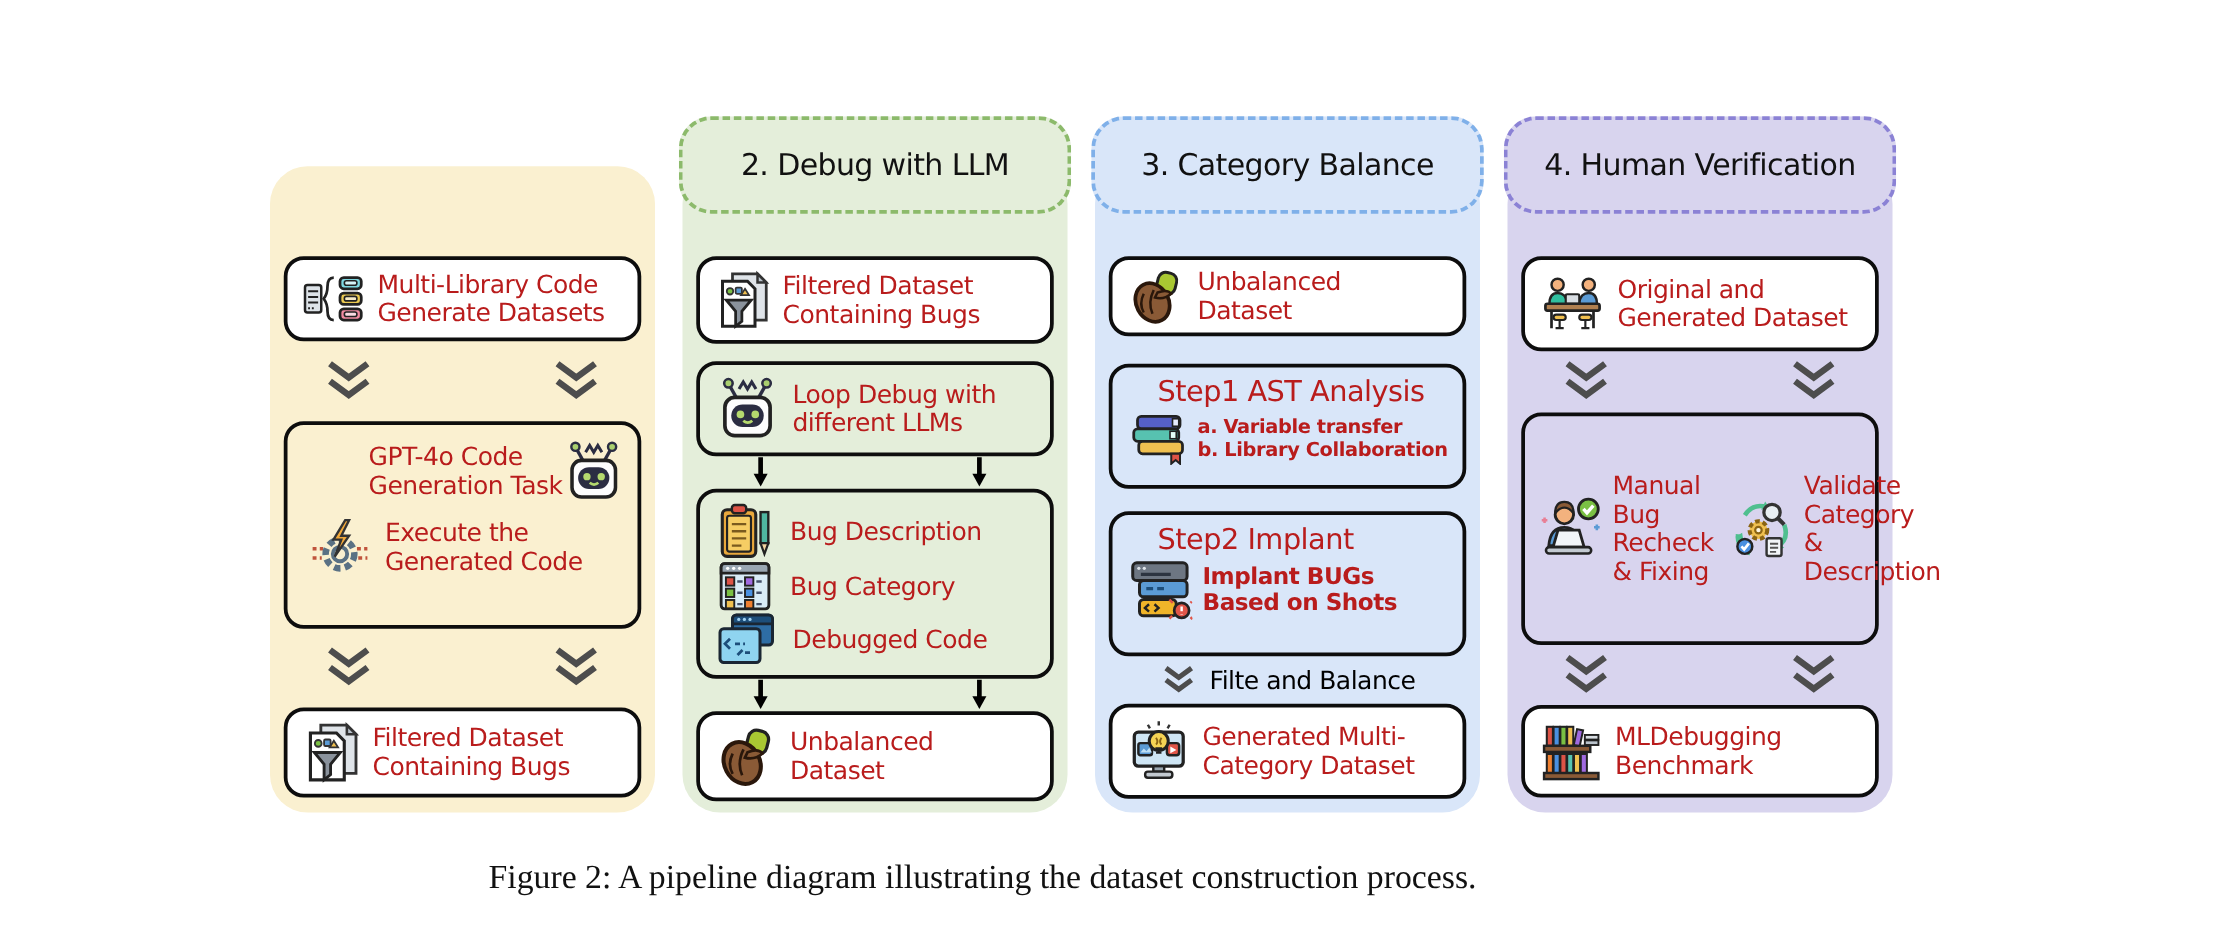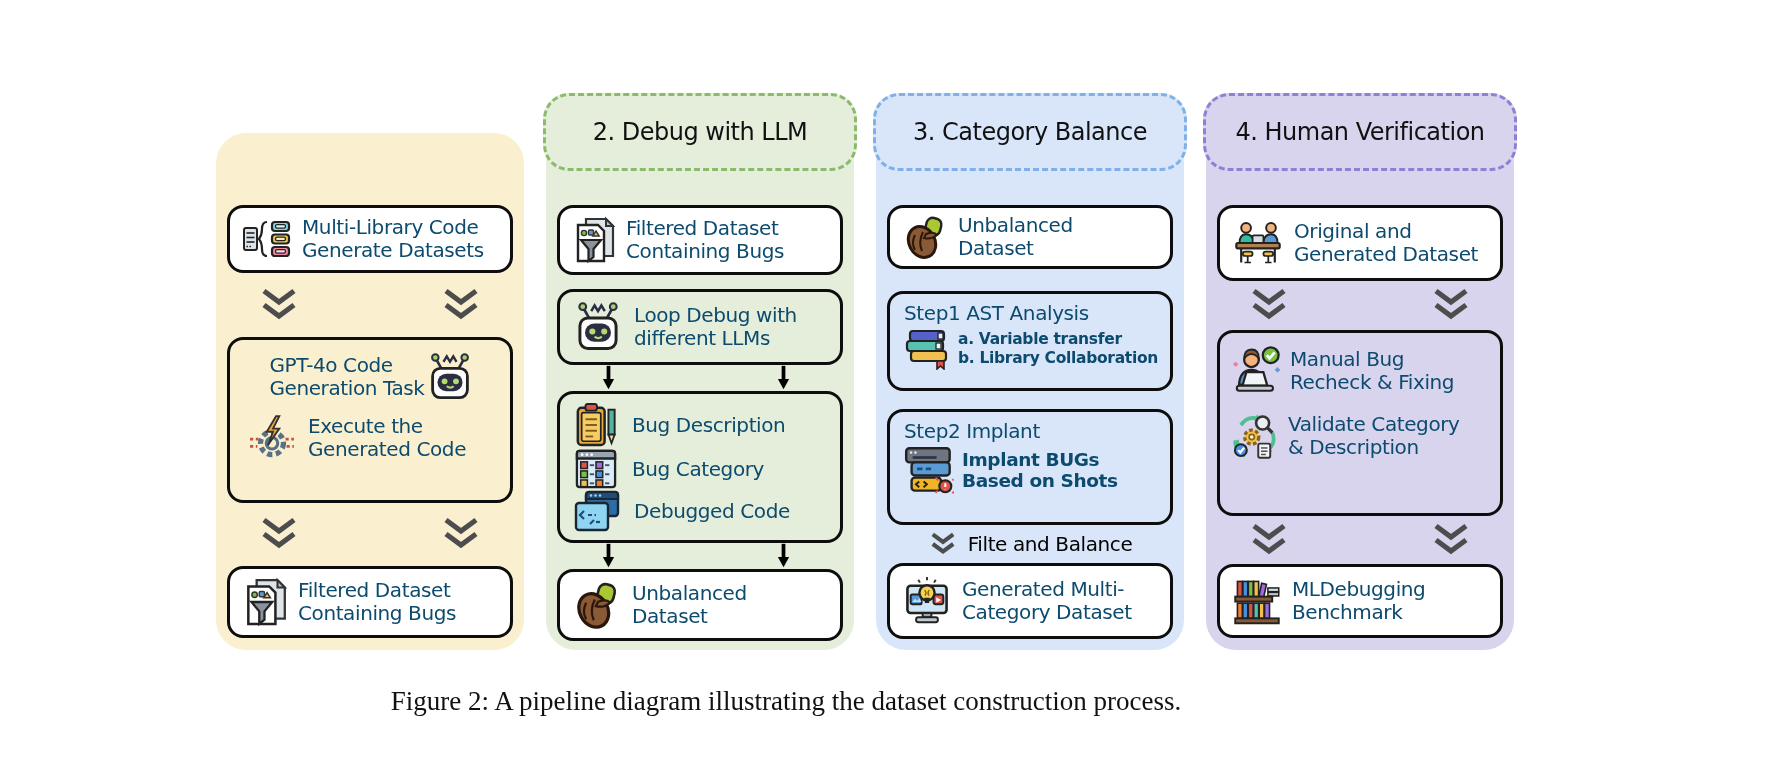--- a/index.html
+++ b/index.html
@@ -17,56 +17,56 @@
          background:var(--bg);border-radius:30px;}
   .colhead{position:absolute;left:0;right:0;top:0;height:78px;box-sizing:border-box;
          border:3.5px dashed var(--bd);border-radius:26px;background:var(--bg);
          display:flex;align-items:center;justify-content:center;z-index:2;
          font-size:24px;letter-spacing:-0.5px;color:#111;white-space:nowrap;}
   .colbody{position:absolute;left:14px;right:14px;top:112px;bottom:12px;
          display:flex;flex-direction:column;z-index:1;}
 
   .bx{background:#fff;border:3.5px solid #0d0d0d;border-radius:16px;
       display:flex;align-items:center;gap:10px;padding:4px 8px 4px 12px;
-      box-sizing:border-box;color:#0c4a6e;flex:0 0 auto;}
+      box-sizing:border-box;color:#b91c1c;flex:0 0 auto;}
   .bx.tint{background:var(--bg);}
   .t{display:flex;flex-direction:column;font-size:20px;line-height:1.15;letter-spacing:-0.4px;}
   .t.sm{font-size:18.5px;}
   .ic{flex:0 0 auto;}
 
   .chevrow{flex:1 1 auto;display:flex;align-items:center;justify-content:space-between;padding:0 30px;}
   .chev{width:44px;height:34px;}
   .chev path{fill:none;stroke:#4d4d4d;stroke-width:5.2;}
   .chev.small{width:30px;height:24px;}
   .chev.small path{stroke-width:6;}
 
   .arrowrow{height:26px;flex:0 0 26px;display:flex;justify-content:space-between;padding:0 52px 0 44px;}
   .sarrow{width:15px;height:26px;}
 
   
   .genbx{flex-direction:column;align-items:stretch;gap:12px;padding:12px 10px 10px 14px;}
   .grow{display:flex;align-items:center;}
-  .grow.top{justify-content:center;}
+  .grow.top{justify-content:flex-end;}
   .grow.bot{gap:12px;padding-left:4px;}
 
   
   .outbx{flex:1 1 auto;flex-direction:column;align-items:stretch;justify-content:space-around;
          padding:8px 8px 8px 14px;gap:0;}
   .orow{display:flex;align-items:center;gap:14px;font-size:20px;letter-spacing:-0.4px;}
 
   
   .stepbx{flex-direction:column;align-items:flex-start;gap:3px;padding:7px 8px 7px 14px;}
-  .steptitle{font-size:20px;letter-spacing:-0.4px;}
+  .steptitle{font-size:23px;letter-spacing:-0.4px;margin-left:22px;}
   .steprow{display:flex;align-items:center;gap:8px;font-weight:bold;}
   .items{display:flex;flex-direction:column;font-size:15.5px;line-height:1.25;letter-spacing:-0.3px;}
   .balrow{height:34px;flex:0 0 34px;display:flex;align-items:center;justify-content:center;
           gap:10px;font-size:20px;letter-spacing:-0.4px;color:#000000;}
 
   
-  .verbx{flex-direction:column;align-items:stretch;gap:14px;padding:12px 8px 12px 10px;}
+  .verbx{flex-direction:row;align-items:stretch;gap:14px;padding:12px 8px 12px 10px;}
   .vrow{display:flex;align-items:center;gap:8px;}
 
   
   .caption{position:absolute;left:136px;width:1300px;top:686px;text-align:center;
            font-family:"Liberation Serif",serif;font-size:27px;color:#111;}
 
   .mb22{margin-bottom:22px;} .mb18{margin-bottom:18px;} .mb14{margin-bottom:14px;} .mb2{margin-bottom:2px;}
   .h64{height:64px;} .h68{height:68px;} .h70{height:70px;} .h72{height:72px;} .h74{height:74px;}
   .h76{height:76px;} .h100{height:100px;} .h116{height:116px;} .h166{height:166px;} .h186{height:186px;}
 </style>

